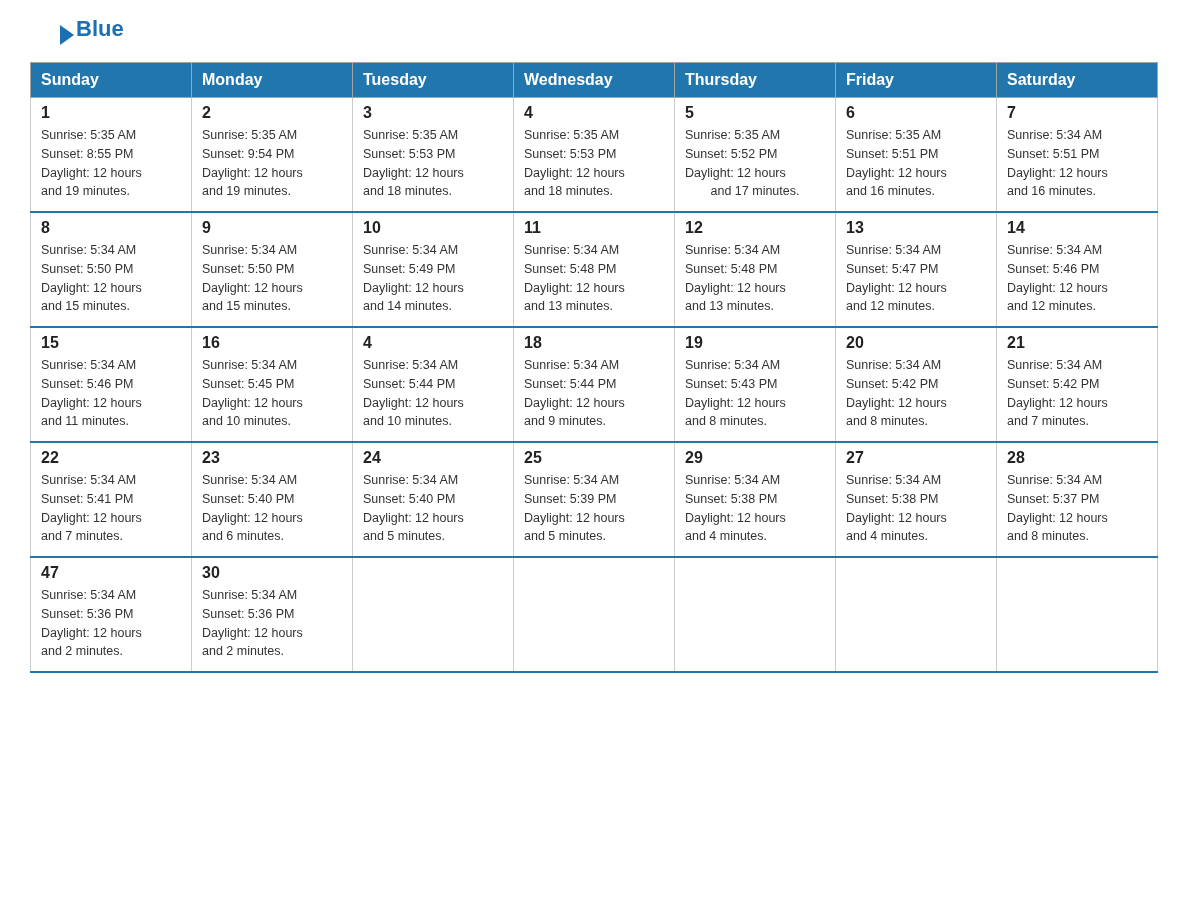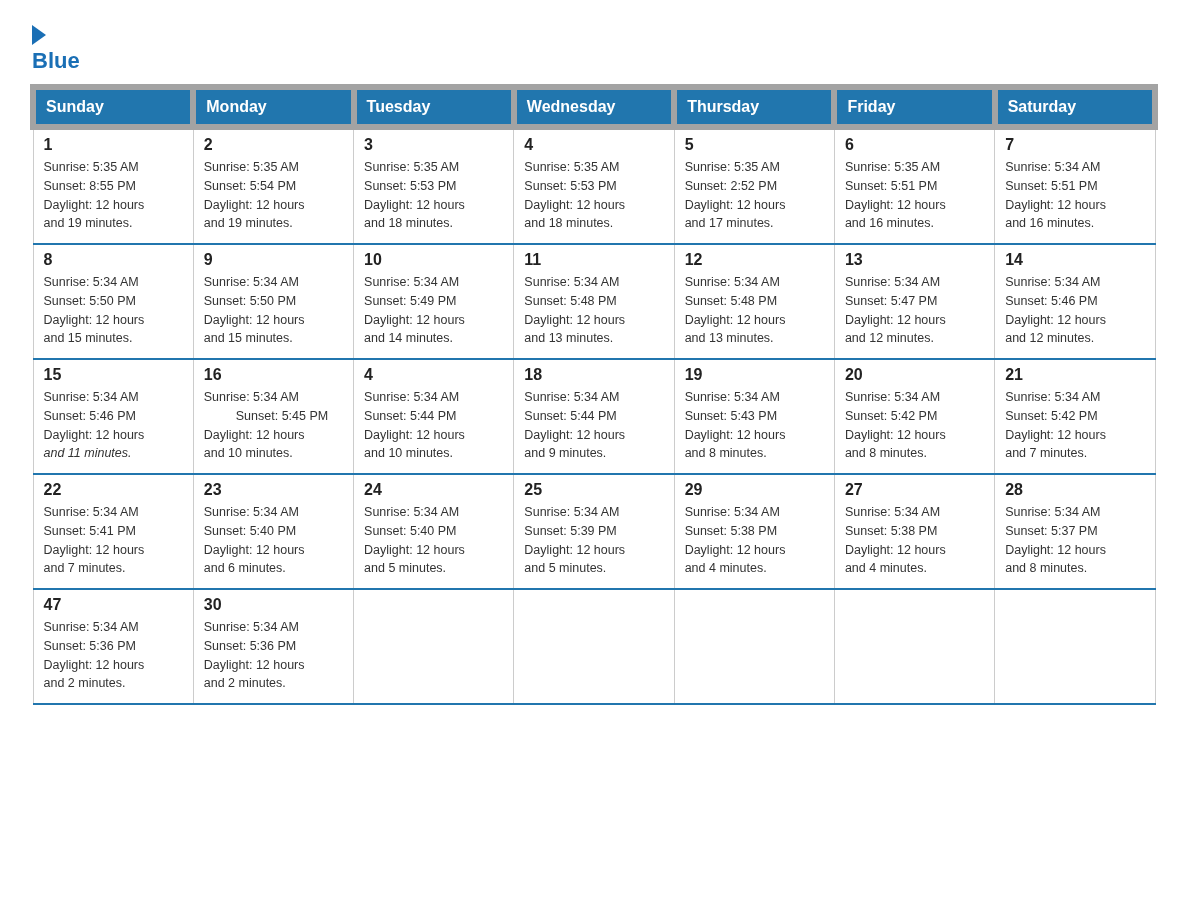--- a/index.html
+++ b/index.html
@@ -11,22 +11,23 @@
       min-height: 918px;
     }
     .header-area {
       display: flex;
       justify-content: space-between;
       align-items: flex-start;
       margin-bottom: 10px;
     }
     .logo-area {
       display: flex;
-      flex-direction: column;
+      flex-direction: row;
       align-items: flex-start;
+      margin-left: 28px;
     }
     .logo-text {
       display: flex;
       align-items: center;
       font-size: 28px;
       font-weight: bold;
       color: #333;
     }
     .logo-blue {
       color: #1a6fb5;
@@ -65,21 +66,21 @@
       border-collapse: collapse;
       margin-top: 6px;
     }
     .calendar-table th {
       background-color: #2176ae;
       color: #fff;
       font-size: 16px;
       font-weight: bold;
       padding: 8px 10px;
       text-align: left;
-      border: 6px solid #a3a3a3;
+      border: 1px solid #a3a3a3;
     }
     .calendar-table td {
       vertical-align: top;
       padding: 6px 10px 10px 10px;
       border: 1px solid #ccc;
       width: 14.28%;
       font-size: 13px;
       color: #333;
       background: #fff;
     }
@@ -142,21 +143,21 @@
             <span style="display: block;">Sunrise: 5:35 AM</span>
             <span style="display: block;">Sunset: 8:55 PM</span>
             <span style="display: block;">Daylight: 12 hours</span>
             <span style="display: block;">and 19 minutes.</span>
           </div>
         </td>
         <td>
           <span class="day-number">2</span>
           <div class="day-info">
             <span style="display: block;">Sunrise: 5:35 AM</span>
-            <span style="display: block;">Sunset: 5:54 PM</span>
+            <span style="display: block;">Sunset: 9:54 PM</span>
             <span style="display: block;">Daylight: 12 hours</span>
             <span style="display: block;">and 19 minutes.</span>
           </div>
         </td>
         <td>
           <span class="day-number">3</span>
           <div class="day-info">
             <span style="display: block;">Sunrise: 5:35 AM</span>
             <span style="display: block;">Sunset: 5:53 PM</span>
             <span style="display: block;">Daylight: 12 hours</span>
@@ -169,23 +170,23 @@
             <span style="display: block;">Sunrise: 5:35 AM</span>
             <span style="display: block;">Sunset: 5:53 PM</span>
             <span style="display: block;">Daylight: 12 hours</span>
             <span style="display: block;">and 18 minutes.</span>
           </div>
         </td>
         <td>
           <span class="day-number">5</span>
           <div class="day-info">
             <span style="display: block;">Sunrise: 5:35 AM</span>
-            <span style="display: block;">Sunset: 2:52 PM</span>
-            <span style="display: block;">Daylight: 12 hours</span>
-            <span style="display: block;">and 17 minutes.</span>
+            <span style="display: block;">Sunset: 5:52 PM</span>
+            <span style="display: block;">Daylight: 12 hours</span>
+            <span style="display: block; text-align: center;">and 17 minutes.</span>
           </div>
         </td>
         <td>
           <span class="day-number">6</span>
           <div class="day-info">
             <span style="display: block;">Sunrise: 5:35 AM</span>
             <span style="display: block;">Sunset: 5:51 PM</span>
             <span style="display: block;">Daylight: 12 hours</span>
             <span style="display: block;">and 16 minutes.</span>
           </div>
@@ -265,28 +266,28 @@
           </div>
         </td>
       </tr>
       <tr class="week-row">
         <td>
           <span class="day-number">15</span>
           <div class="day-info">
             <span style="display: block;">Sunrise: 5:34 AM</span>
             <span style="display: block;">Sunset: 5:46 PM</span>
             <span style="display: block;">Daylight: 12 hours</span>
-            <span style="display: block; font-style: italic;">and 11 minutes.</span>
+            <span style="display: block;">and 11 minutes.</span>
           </div>
         </td>
         <td>
           <span class="day-number">16</span>
           <div class="day-info">
             <span style="display: block;">Sunrise: 5:34 AM</span>
-            <span style="display: block; margin-left: 32px;">Sunset: 5:45 PM</span>
+            <span style="display: block;">Sunset: 5:45 PM</span>
             <span style="display: block;">Daylight: 12 hours</span>
             <span style="display: block;">and 10 minutes.</span>
           </div>
         </td>
         <td>
           <span class="day-number">4</span>
           <div class="day-info">
             <span style="display: block;">Sunrise: 5:34 AM</span>
             <span style="display: block;">Sunset: 5:44 PM</span>
             <span style="display: block;">Daylight: 12 hours</span>

